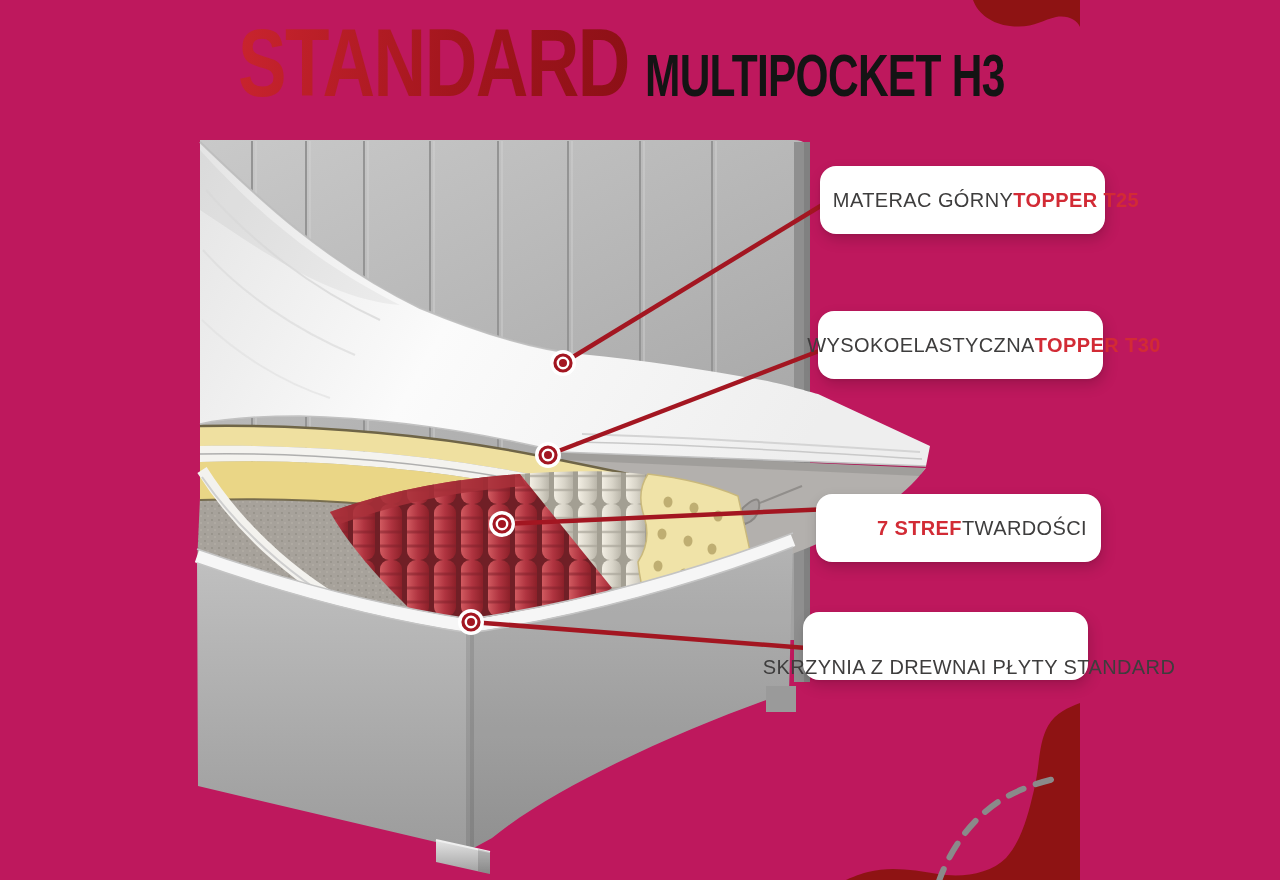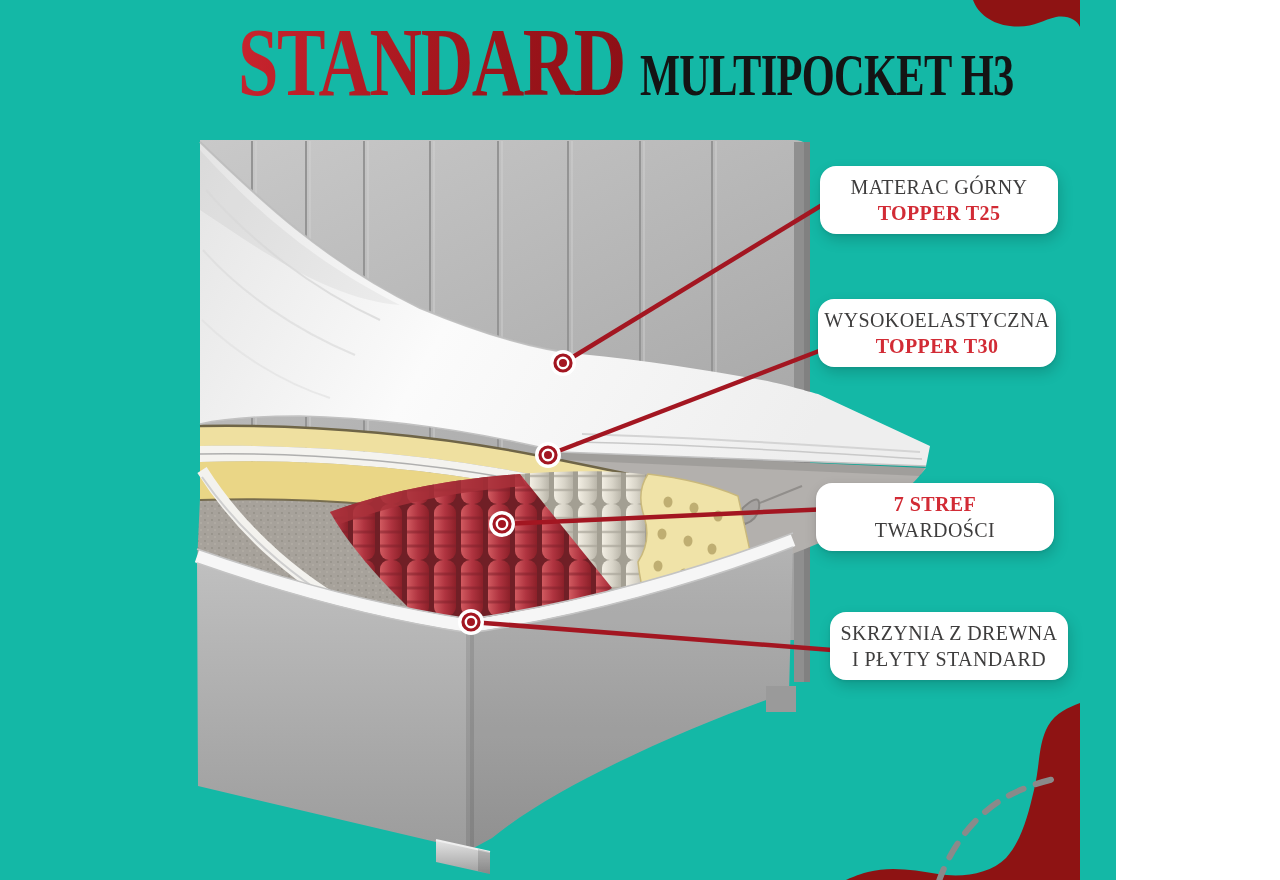--- a/index.html
+++ b/index.html
@@ -1,18 +1,18 @@
 <!DOCTYPE html>
 <html><head>
 <meta charset="utf-8">
 <style>
   html,body{margin:0;padding:0;background:#ffffff;}
   .canvas{
-    position:relative;width:1116px;height:880px;background:#14b8a6;
-    overflow:hidden;font-family:Liberation Serif, serif;
+    position:relative;width:1280px;height:880px;background:#be185d;
+    overflow:hidden;font-family:Liberation Sans, sans-serif;
   }
   
   .title-row{
     position:absolute;left:238px;top:14px;white-space:nowrap;
   }
   .brand{
     display:inline-block;font-size:97px;line-height:1;font-weight:bold;
     letter-spacing:-2px;
     transform:scaleX(0.75);transform-origin:0 100%;
     margin-right:-132px;
@@ -25,32 +25,32 @@
     display:inline-block;font-size:59px;line-height:1;font-weight:bold;
     letter-spacing:-1px;color:#141414;
     transform:scaleX(0.72);transform-origin:0 100%;
     margin-left:18px;
   }
   
   .callout{
     position:absolute;width:238px;height:68px;background:#ffffff;
     border-radius:16px;
     box-shadow:2px 6px 14px rgba(0,0,0,0.17), 0 1px 3px rgba(0,0,0,0.08);
-    display:flex;flex-direction:column;align-items:center;justify-content:center;
-    text-align:center;z-index:5;
+    display:flex;flex-direction:row;align-items:center;justify-content:center;
+    text-align:center;z-index:5;padding-left:47px;
   }
   .callout .ln{
     font-size:20px;line-height:26px;letter-spacing:0.4px;color:#3e3d3d;
     font-weight:normal;white-space:nowrap;
   }
   .callout .ln.red{color:#d22b35;font-weight:bold;}
   #callout-1{left:820px;top:166px;}
-  #callout-2{left:818px;top:299px;}
-  #callout-3{left:816px;top:483px;}
-  #callout-4{left:830px;top:612px;}
+  #callout-2{left:818px;top:311px;}
+  #callout-3{left:816px;top:494px;}
+  #callout-4{left:803px;top:612px;align-items:flex-end;}
   svg.scene{position:absolute;left:0;top:0;z-index:1;}
 </style>
 </head>
 <body>
 
 <div class="canvas">
 
   <svg class="scene" width="1280" height="880" viewBox="0 0 1280 880" aria-hidden="true">
     <defs>
       <linearGradient id="hbGrad" x1="0" y1="0" x2="0.6" y2="1">

